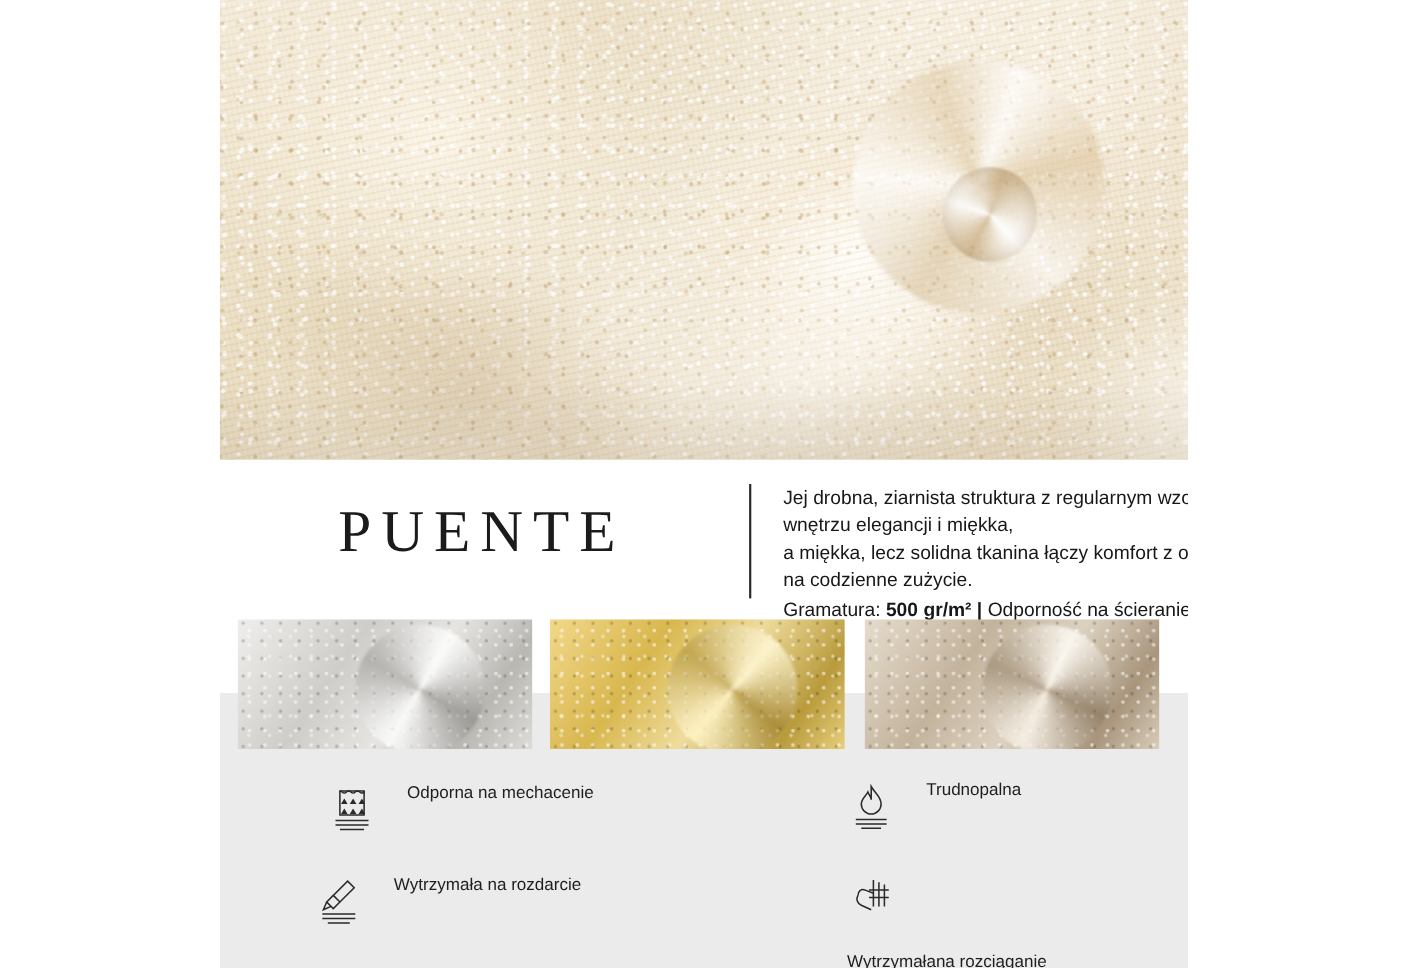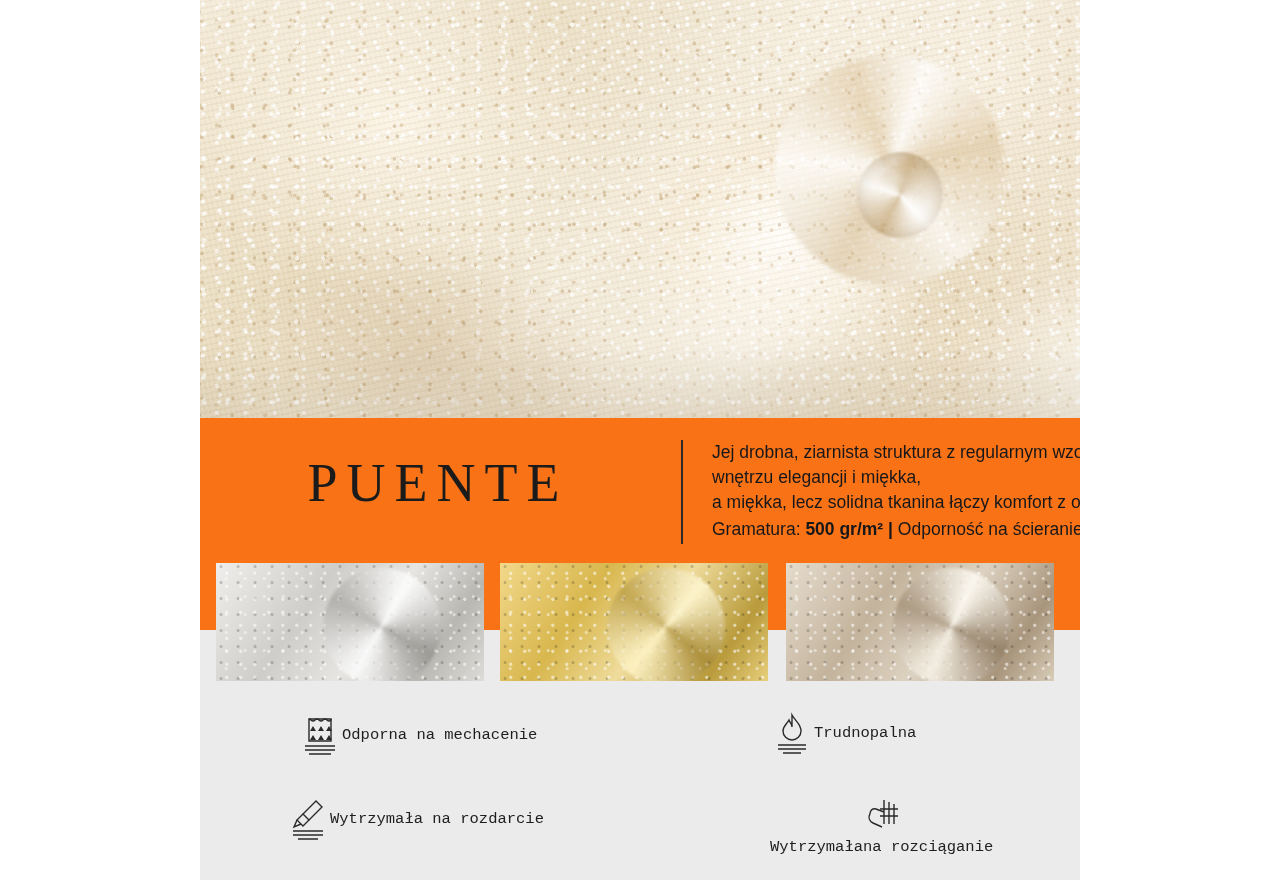--- a/index.html
+++ b/index.html
@@ -139,21 +139,21 @@
       linear-gradient(0deg, rgba(120,96,60,.12) 0%, rgba(0,0,0,0) 18%);
   }
 
   
   .info-band {
     position: absolute;
     left: 0;
     top: 418px;
     width: 880px;
     height: 212px;
-    background: #f97316;
+    background: #ffffff;
   }
   .brand-name {
     position: absolute;
     left: 18px;
     top: 34px;
     width: 440px;
     text-align: center;
     font-family: "Liberation Serif", serif;
     font-size: 54px;
     letter-spacing: 9px;
@@ -230,23 +230,22 @@
   .features {
     position: absolute;
     left: 0;
     top: 696px;
     width: 880px;
     height: 184px;
   }
   .feature {
     position: absolute;
     display: flex;
-    align-items: center;
-    gap: 0;
-    font-family: Liberation Mono, monospace;
+    align-items: flex-start;
+    gap: 28px;
   }
   .f1 { left: 98px;  top: 16px; }
   .f2 { left: 570px; top: 14px; }
   .f3 { left: 86px;  top: 100px; }
   .f4 { left: 570px; top: 98px; flex-direction: column; }
   .feature .ico {
     width: 44px;
     height: 46px;
     flex: 0 0 44px;
     display: flex;
@@ -277,20 +276,21 @@
       <div class="hero-shadow"></div>
     </div>
 
     <div class="info-band">
       <div class="brand-name">PUENTE</div>
       <div class="divider"></div>
       <div class="desc">
         <div>Jej drobna, ziarnista struktura z regularnym wzorem dodaje</div>
         <div>wnętrzu elegancji i miękka,</div>
         <div>a miękka, lecz solidna tkanina łączy komfort z odpornością</div>
+        <div>na codzienne zużycie.</div>
         <div class="spec">
           <span>Gramatura:</span>
           <b>500 gr/m²</b>
           <b>|</b>
           <span>Odporność na ścieranie:</span>
           
         </div>
       </div>
     </div>
 

